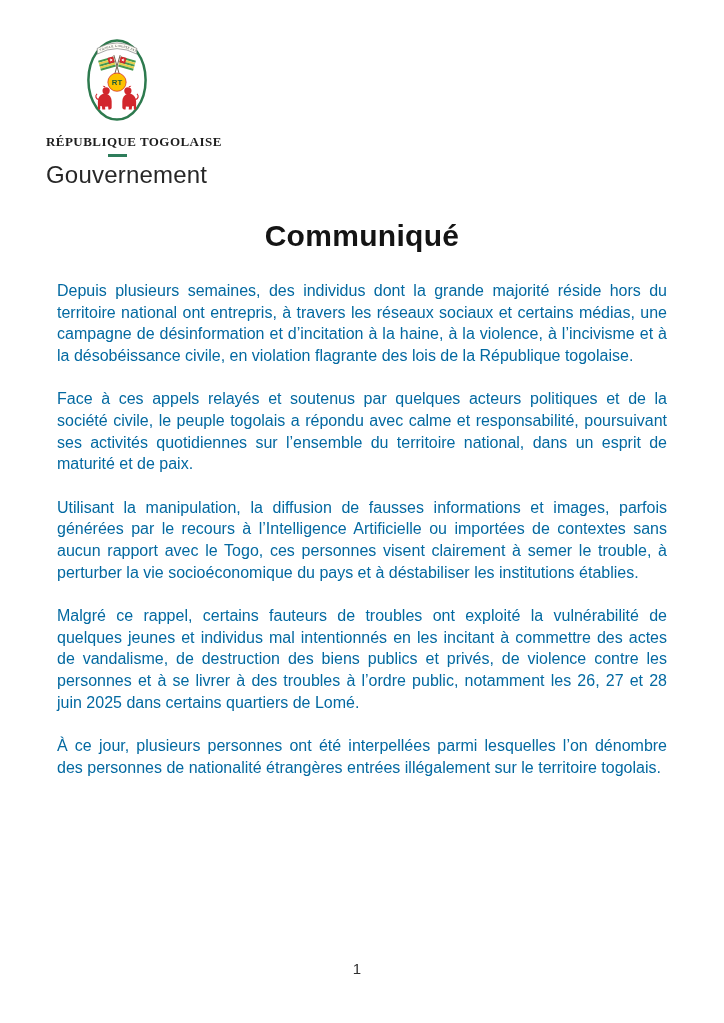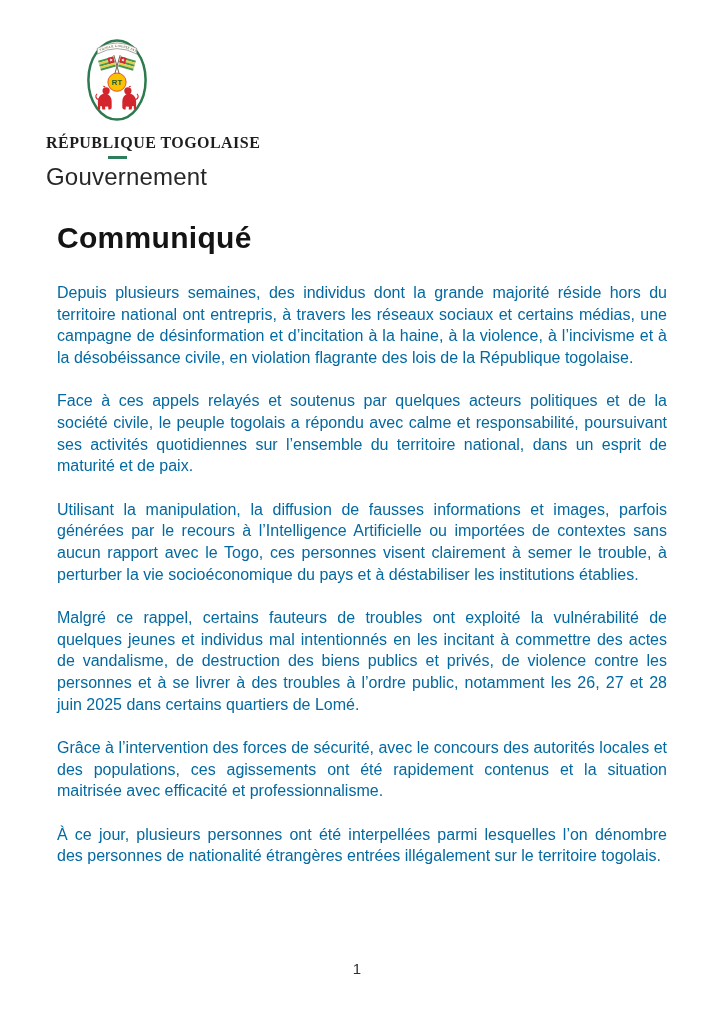--- a/index.html
+++ b/index.html
@@ -21,21 +21,21 @@
   .brand {
     padding-top: 26px;
     margin-left: 46px;
     width: 142px;
     text-align: center;
   }
   .emblem-wrap svg { display: block; margin: 0 auto; }
   .republic-label {
     font-family: "Liberation Serif", serif;
     font-weight: 700;
-    font-size: 16px;
+    font-size: 13px;
     letter-spacing: 0.45px;
     color: #1e1e1e;
     margin-top: 4px;
     white-space: nowrap;
   }
   .brand-divider {
     width: 19px;
     height: 3px;
     background: #2e7d5b;
     margin: 4px auto 4px;
@@ -48,20 +48,21 @@
   
   .doc {
     margin: 30px 57px 0 57px;
   }
   .doc-title {
     font-size: 30px;
     font-weight: 700;
     color: #141414;
     letter-spacing: 0.3px;
     margin: 0 0 27px 0;
+    text-align: center;
   }
   .para {
     font-size: 16px;
     line-height: 21.6px;
     color: #0369a1;
     text-align: justify;
     margin: 0 0 22px 0;
   }
   .page-number {
     position: absolute;
@@ -126,19 +127,18 @@
     <div class="brand-divider"></div>
     <div class="government-label">Gouvernement</div>
   </div>
 
   <div class="doc">
     <h1 class="doc-title">Communiqué</h1>
     <p class="para">Depuis plusieurs semaines, des individus dont la grande majorité réside hors du territoire national ont entrepris, à travers les réseaux sociaux et certains médias, une campagne de désinformation et d’incitation à la haine, à la violence, à l’incivisme et à la désobéissance civile, en violation flagrante des lois de la République togolaise.</p>
     <p class="para">Face à ces appels relayés et soutenus par quelques acteurs politiques et de la société civile, le peuple togolais a répondu avec calme et responsabilité, poursuivant ses activités quotidiennes sur l’ensemble du territoire national, dans un esprit de maturité et de paix.</p>
     <p class="para">Utilisant la manipulation, la diffusion de fausses informations et images, parfois générées par le recours à l’Intelligence Artificielle ou importées de contextes sans aucun rapport avec le Togo, ces personnes visent clairement à semer le trouble, à perturber la vie socioéconomique du pays et à déstabiliser les institutions établies.</p>
     <p class="para">Malgré ce rappel, certains fauteurs de troubles ont exploité la vulnérabilité de quelques jeunes et individus mal intentionnés en les incitant à commettre des actes de vandalisme, de destruction des biens publics et privés, de violence contre les personnes et à se livrer à des troubles à l’ordre public, notamment les 26, 27 et 28 juin 2025 dans certains quartiers de Lomé.</p>
-    <p class="para">Grâce à l’intervention des forces de sécurité, avec le concours des autorités locales et des populations, ces agissements ont été rapidement contenus et la situation maitrisée avec efficacité et professionnalisme.</p>
     <p class="para">À ce jour, plusieurs personnes ont été interpellées parmi lesquelles l’on dénombre des personnes de nationalité étrangères entrées illégalement sur le territoire togolais.</p>
   </div>
 
   <div class="page-number">1</div>
 
 </div>
 
 </body></html>

